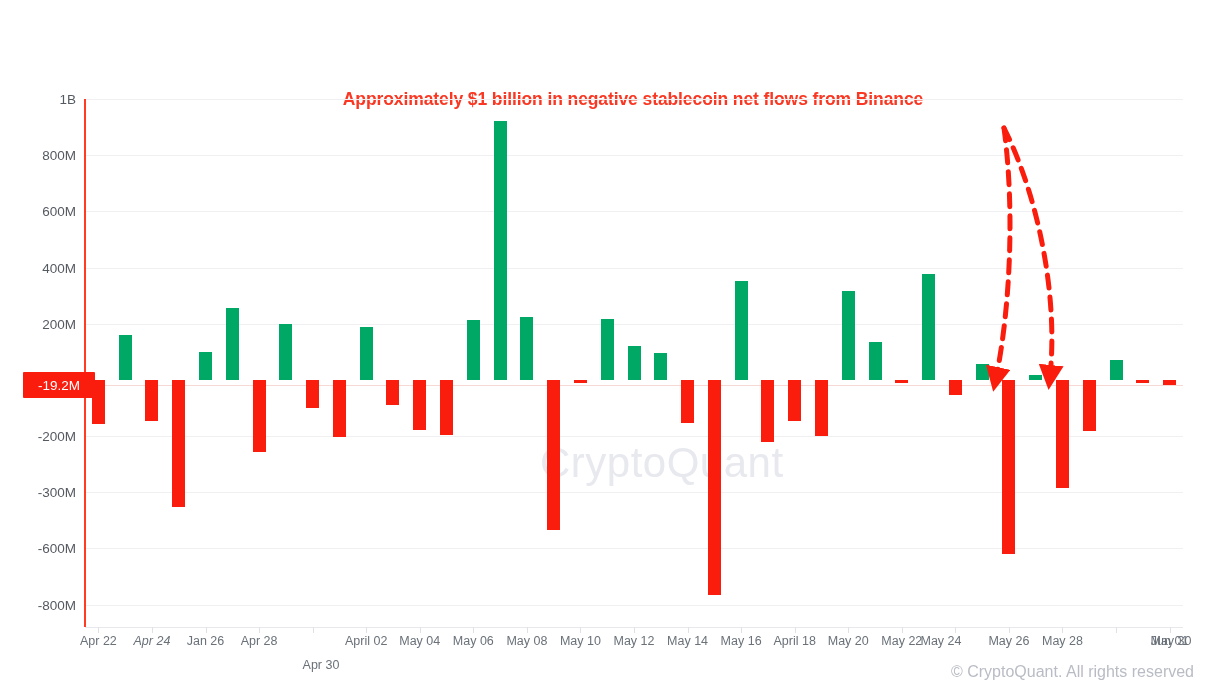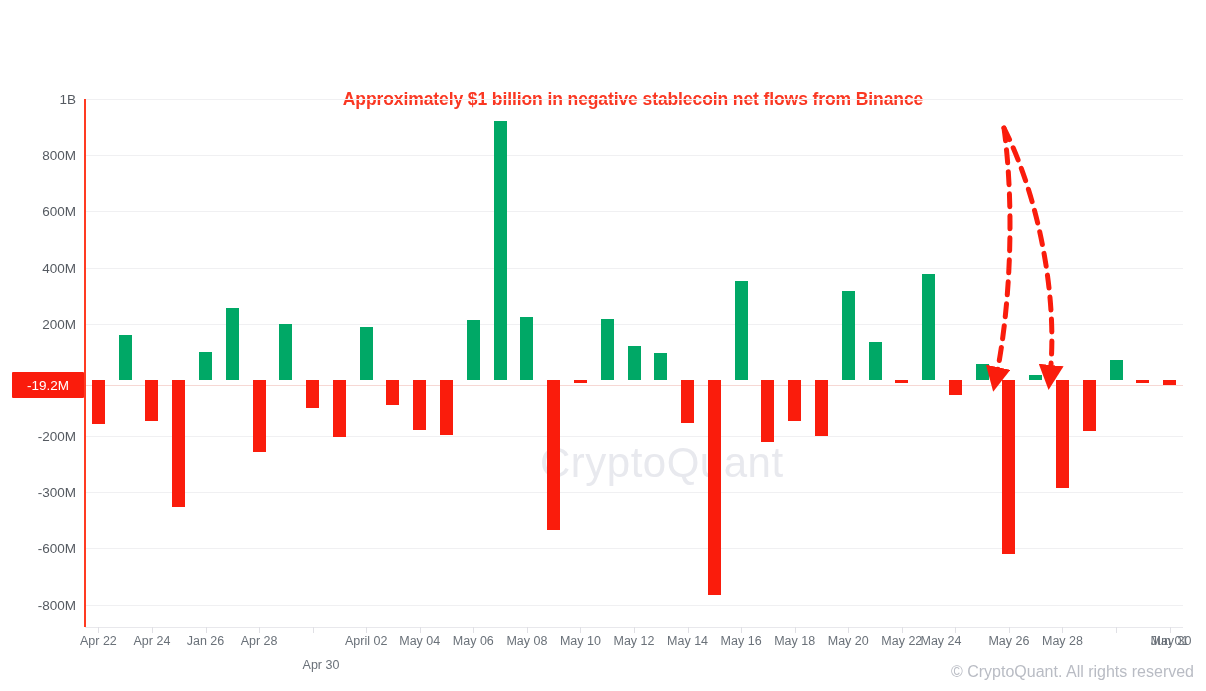--- a/index.html
+++ b/index.html
@@ -266,33 +266,33 @@
       </div>
   </div>
 
   <div id="y-axis-line"></div>
   <div id="y-labels">
       <div class="ytick" style="top: 99px;">1B</div>
       <div class="ytick" style="top: 155.17px;">800M</div>
       <div class="ytick" style="top: 211.34px;">600M</div>
       <div class="ytick" style="top: 267.511px;">400M</div>
       <div class="ytick" style="top: 323.681px;">200M</div>
-      <div id="y-badge" style="top: 385.243px;">-19.2M</div>
+      <div id="y-badge" style="top: 385.243px; margin-left: 11px;">-19.2M</div>
       <div class="ytick" style="top: 436.021px;">-200M</div>
       <div class="ytick" style="top: 492.191px;">-300M</div>
       <div class="ytick" style="top: 548.362px;">-600M</div>
       <div class="ytick" style="top: 604.532px;">-800M</div>
     </div>
 
   <div id="x-axis-line"></div>
   <div id="x-labels">
       <div class="xtick-mark" style="left: 98.3902px;"></div>
       <div class="xtick-label" style="left: 98.3902px;">Apr 22</div>
       <div class="xtick-mark" style="left: 151.951px;"></div>
-      <div class="xtick-label" style="left: 151.951px;">Apr 24</div>
+      <div class="xtick-label" style="left: 151.951px; font-style: italic;">Apr 24</div>
       <div class="xtick-mark" style="left: 205.512px;"></div>
       <div class="xtick-label" style="left: 205.512px;">Jan 26</div>
       <div class="xtick-mark" style="left: 259.073px;"></div>
       <div class="xtick-label" style="left: 259.073px;">Apr 28</div>
       <div class="xtick-mark" style="left: 312.634px;"></div>
       <div class="xtick-label" style="left: 321px; margin-top: 24px;">Apr 30</div>
       <div class="xtick-mark" style="left: 366.195px;"></div>
       <div class="xtick-label" style="left: 366.195px;">April 02</div>
       <div class="xtick-mark" style="left: 419.756px;"></div>
       <div class="xtick-label" style="left: 419.756px;">May 04</div>
@@ -302,21 +302,21 @@
       <div class="xtick-label" style="left: 526.878px;">May 08</div>
       <div class="xtick-mark" style="left: 580.439px;"></div>
       <div class="xtick-label" style="left: 580.439px;">May 10</div>
       <div class="xtick-mark" style="left: 634px;"></div>
       <div class="xtick-label" style="left: 634px;">May 12</div>
       <div class="xtick-mark" style="left: 687.561px;"></div>
       <div class="xtick-label" style="left: 687.561px;">May 14</div>
       <div class="xtick-mark" style="left: 741.122px;"></div>
       <div class="xtick-label" style="left: 741.122px;">May 16</div>
       <div class="xtick-mark" style="left: 794.683px;"></div>
-      <div class="xtick-label" style="left: 794.683px;">May 18</div>
+      <div class="xtick-label" style="left: 794.683px;">April 18</div>
       <div class="xtick-mark" style="left: 848.244px;"></div>
       <div class="xtick-label" style="left: 848.244px;">May 20</div>
       <div class="xtick-mark" style="left: 901.805px;"></div>
       <div class="xtick-label" style="left: 901.805px;">May 22</div>
       <div class="xtick-mark" style="left: 955.366px;"></div>
       <div class="xtick-label" style="left: 941px;">May 24</div>
       <div class="xtick-mark" style="left: 1008.93px;"></div>
       <div class="xtick-label" style="left: 1008.93px;">May 26</div>
       <div class="xtick-mark" style="left: 1062.49px;"></div>
       <div class="xtick-label" style="left: 1062.49px;">May 28</div>

